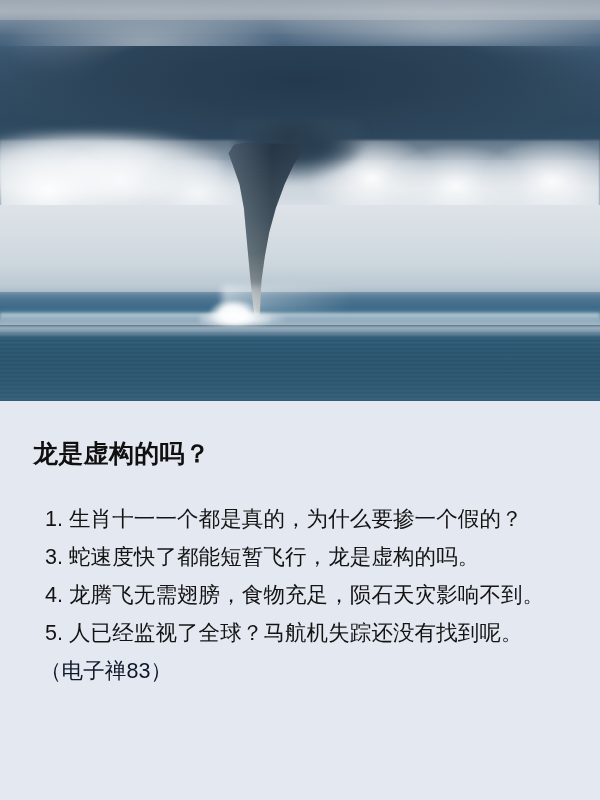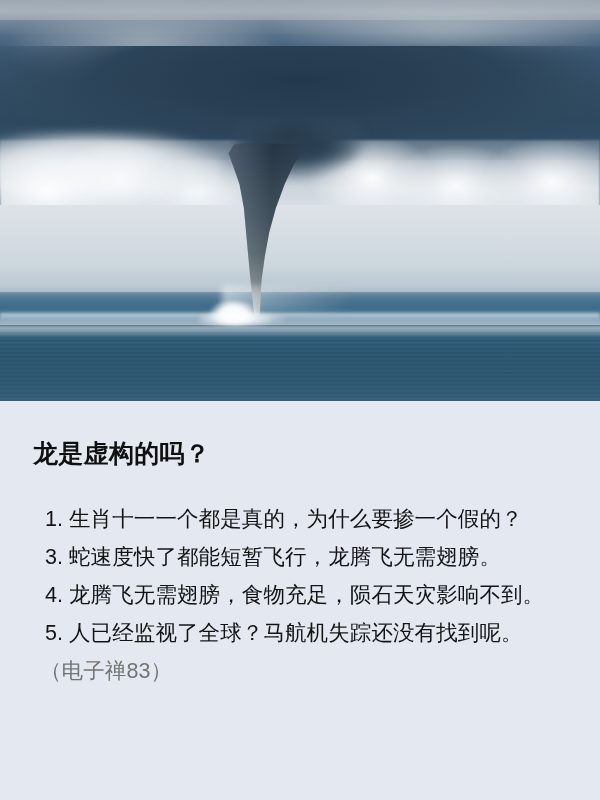--- a/index.html
+++ b/index.html
@@ -314,21 +314,21 @@
     margin-left: 12px;
   }
 
   .item-num {
     display: inline-block;
     min-width: 24px;
   }
 
   .attribution {
     font-size: 21.5px;
-    color: #737373;
+    color: #0f172a;
     line-height: 38px;
     padding-left: 7px;
     white-space: nowrap;
     letter-spacing: 0.1px;
   }
 </style>
 </head>
 <body>
 
 <div class="page">
@@ -366,21 +366,21 @@
 
   <div class="card">
 
     <h1 class="card-title">龙是虚构的吗？</h1>
 
     <ul class="item-list">
       <li class="item-row">
         <span class="item-num">1.</span><span>生肖十一一个都是真的，为什么要掺一个假的？</span>
       </li>
       <li class="item-row">
-        <span class="item-num">3.</span><span>蛇速度快了都能短暂飞行，龙腾飞无需翅膀。</span>
+        <span class="item-num">3.</span><span>蛇速度快了都能短暂飞行，龙是虚构的吗。</span>
       </li>
       <li class="item-row">
         <span class="item-num">4.</span><span>龙腾飞无需翅膀，食物充足，陨石天灾影响不到。</span>
       </li>
       <li class="item-row">
         <span class="item-num">5.</span><span>人已经监视了全球？马航机失踪还没有找到呢。</span>
       </li>
     </ul>
 
     <div class="attribution">（电子禅83）</div>

